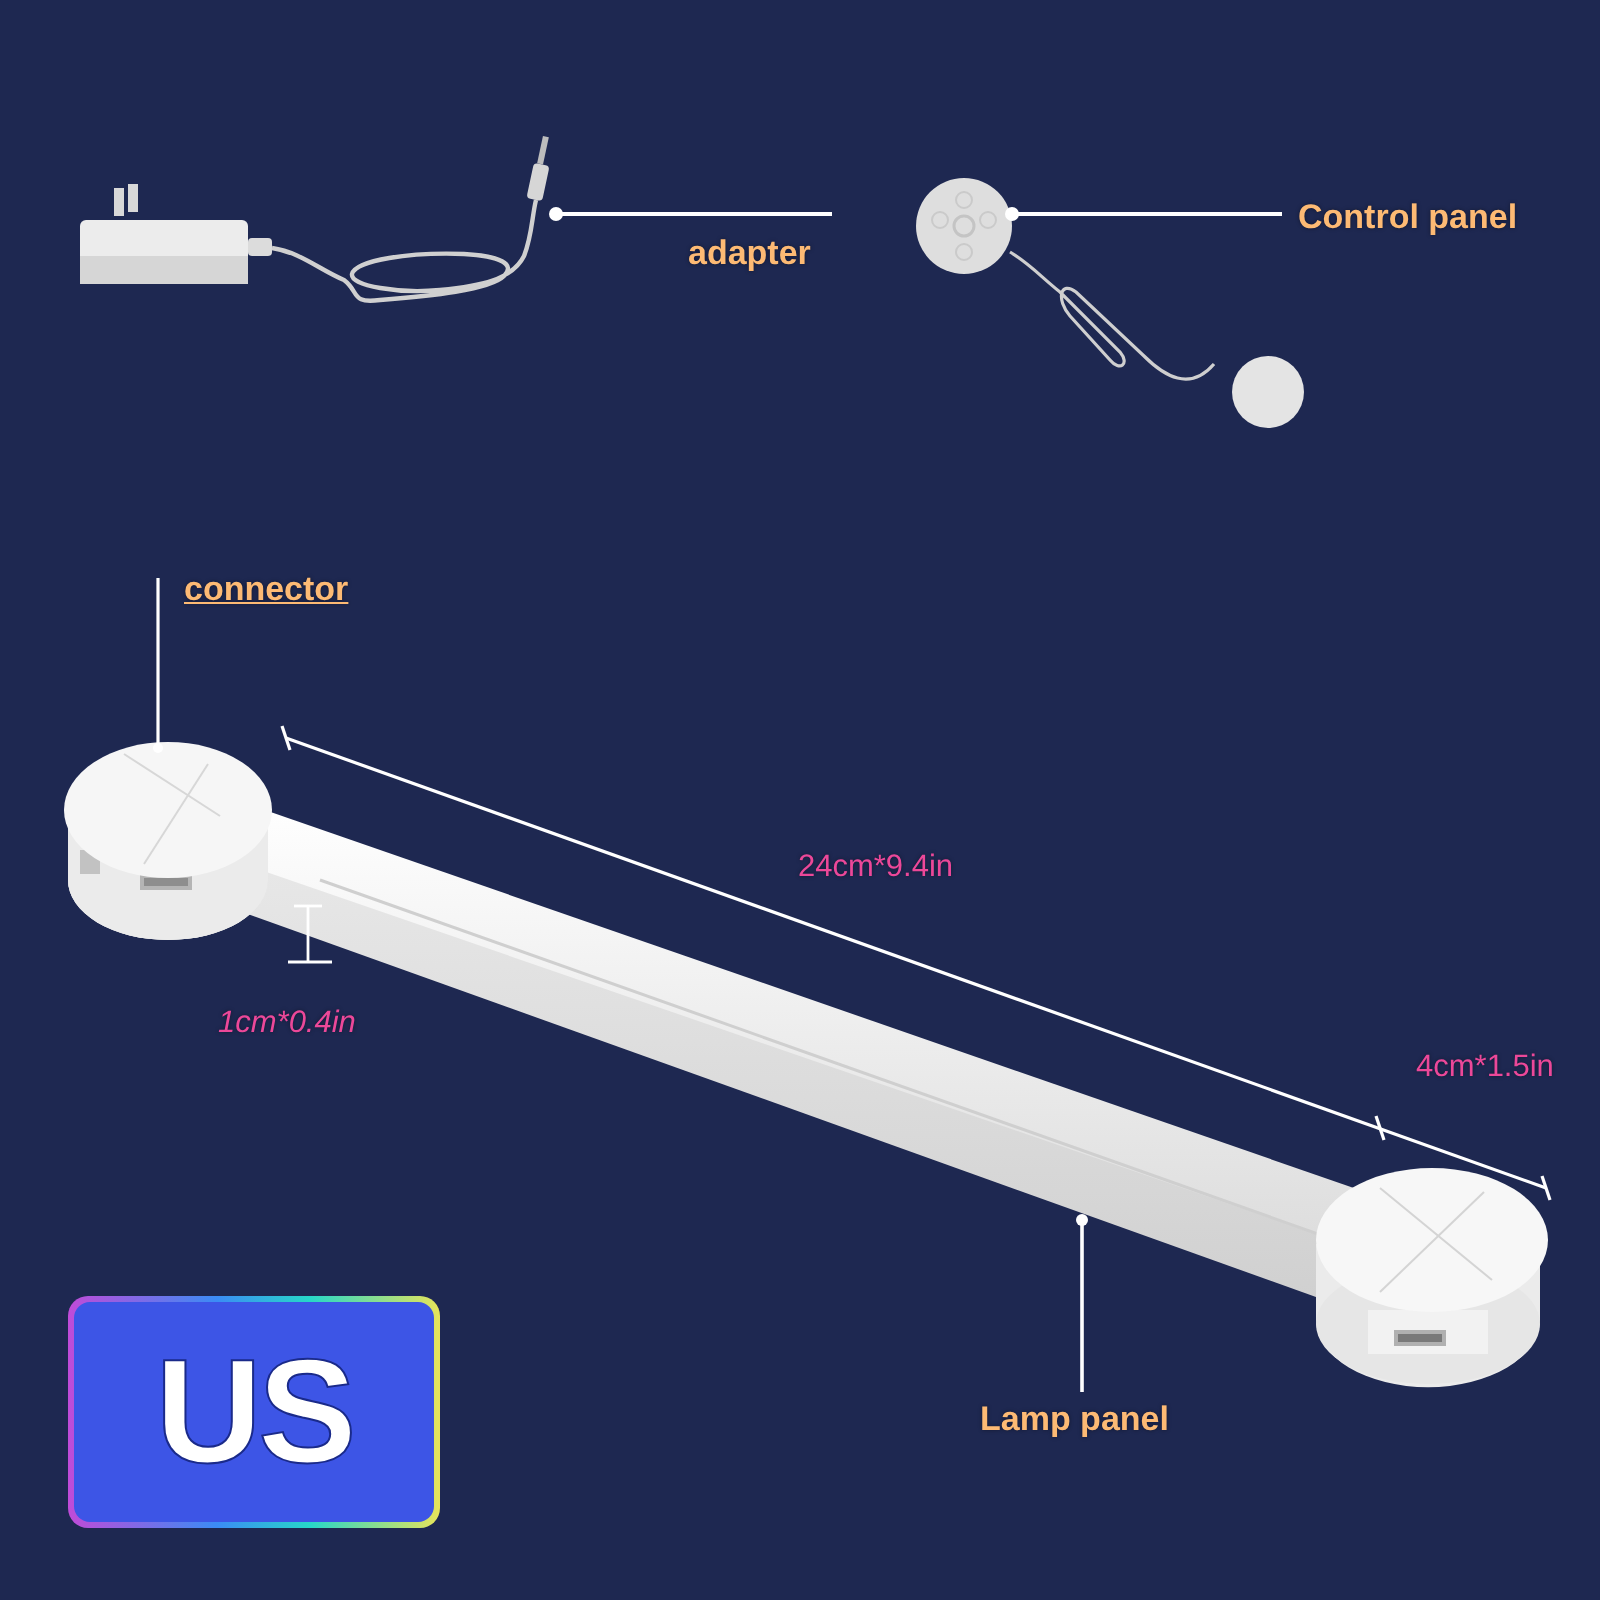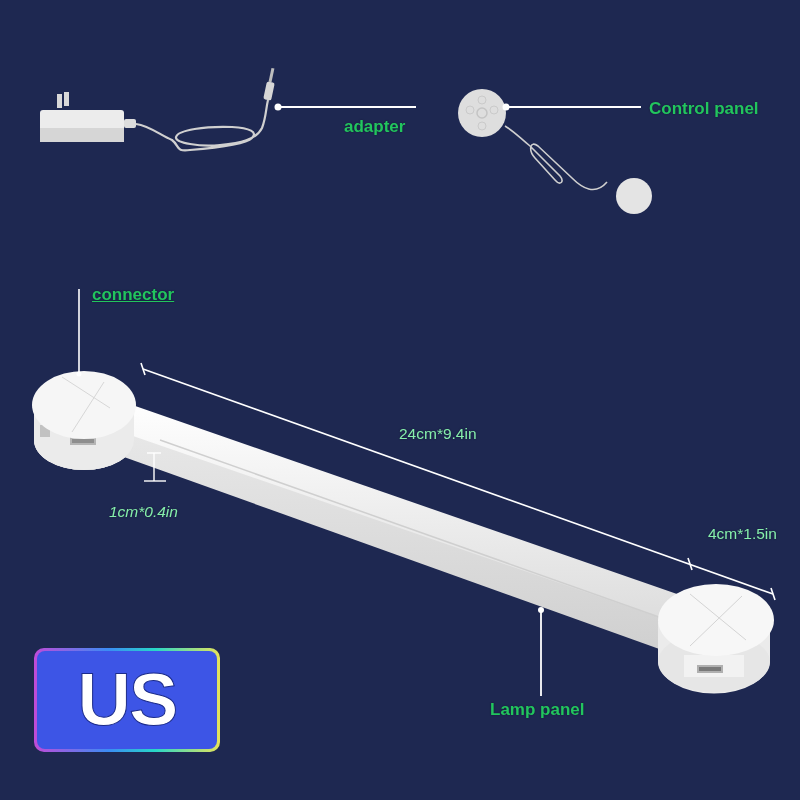--- a/index.html
+++ b/index.html
@@ -1,21 +1,21 @@
 <!DOCTYPE html>
 <html><head>
 <meta charset="utf-8">
 <style>
   html,body{margin:0;padding:0;}
   body{width:800px;height:800px;overflow:hidden;background:#1e2851;position:relative;font-family:"Liberation Sans",sans-serif;}
   .canvas{position:absolute;left:0;top:0;width:800px;height:800px;}
-  .label{position:absolute;color:#22c55e;white-space:nowrap;text-shadow:0 0 2px rgba(0,0,0,.4);}
+  .label{position:absolute;color:#fdba74;white-space:nowrap;text-shadow:0 0 2px rgba(0,0,0,.4);}
   .label.bold{font-weight:bold;font-size:17px;}
-  .label.dim{font-size:15.5px;font-weight:normal;color:#86efac;}
-  .us-badge{position:absolute;left:34px;top:648px;width:186px;height:104px;border-radius:10px;
+  .label.dim{font-size:15.5px;font-weight:normal;color:#ec4899;}
+  .us-badge{position:absolute;left:34px;top:648px;width:186px;height:116px;border-radius:10px;
     background:linear-gradient(90deg,#c04bd8,#3b8cf5 40%,#27d7c8 65%,#e7e45a);padding:3px;box-sizing:border-box;}
   .us-inner{width:100%;height:100%;border-radius:8px;background:#3d55e6;display:flex;align-items:center;justify-content:center;}
   .us-text{color:#fff;font-weight:bold;font-size:74px;letter-spacing:-2px;font-family:"Liberation Sans",sans-serif;
     -webkit-text-stroke:1px #1a2a8a;line-height:1;}
 </style>
 </head>
 <body>
 
 <div class="canvas">
 

